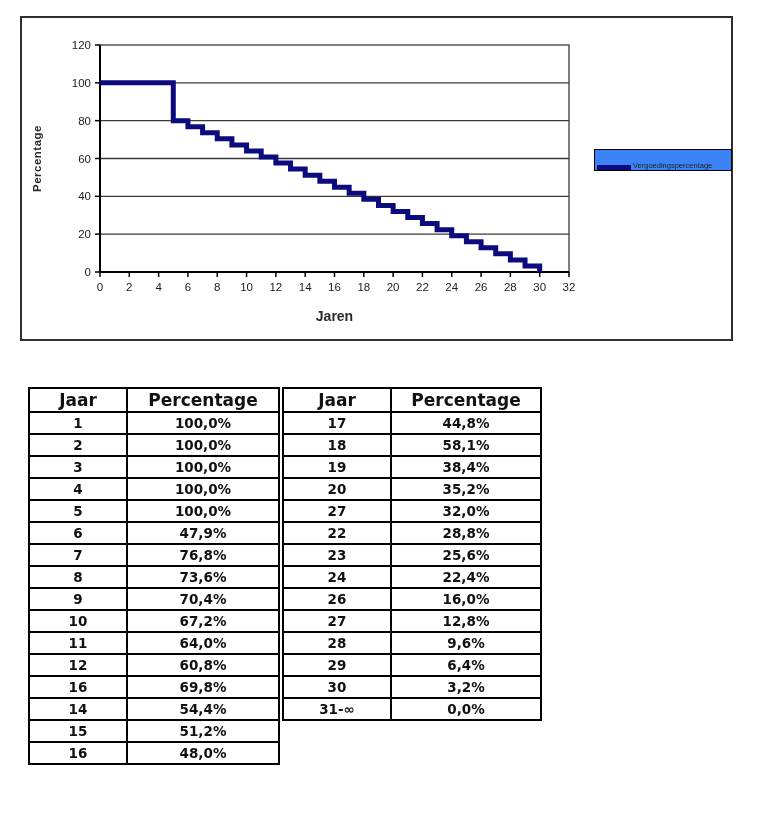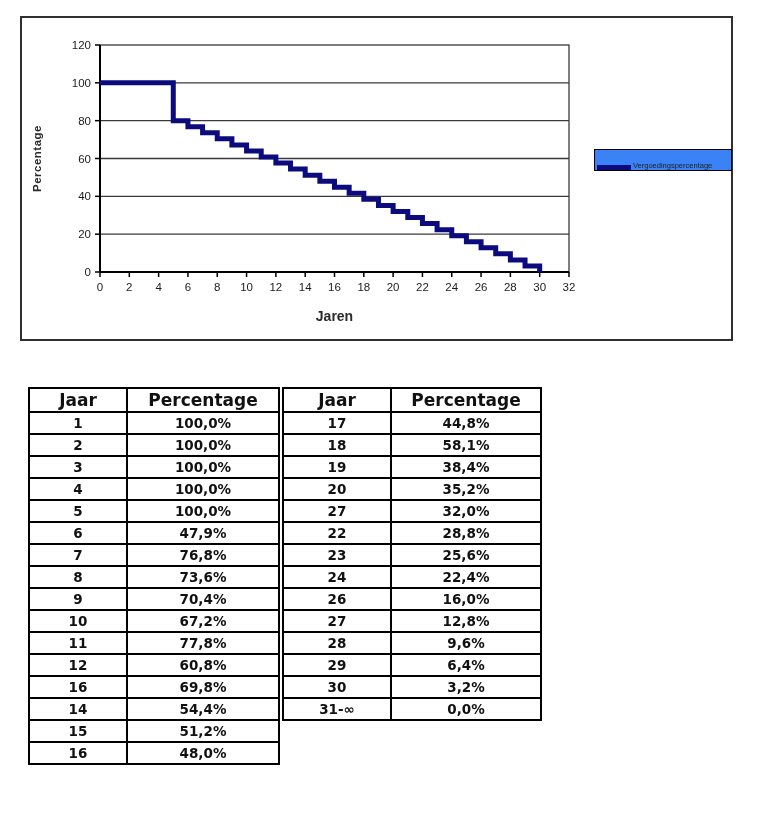--- a/index.html
+++ b/index.html
@@ -151,21 +151,21 @@
         <tr>
           <td class="c-jaar">9</td>
           <td class="c-pct">70,4%</td>
         </tr>
         <tr>
           <td class="c-jaar">10</td>
           <td class="c-pct">67,2%</td>
         </tr>
         <tr>
           <td class="c-jaar">11</td>
-          <td class="c-pct">77,8%</td>
+          <td class="c-pct">64,0%</td>
         </tr>
         <tr>
           <td class="c-jaar">12</td>
           <td class="c-pct">60,8%</td>
         </tr>
         <tr>
           <td class="c-jaar">16</td>
           <td class="c-pct">69,8%</td>
         </tr>
         <tr>

